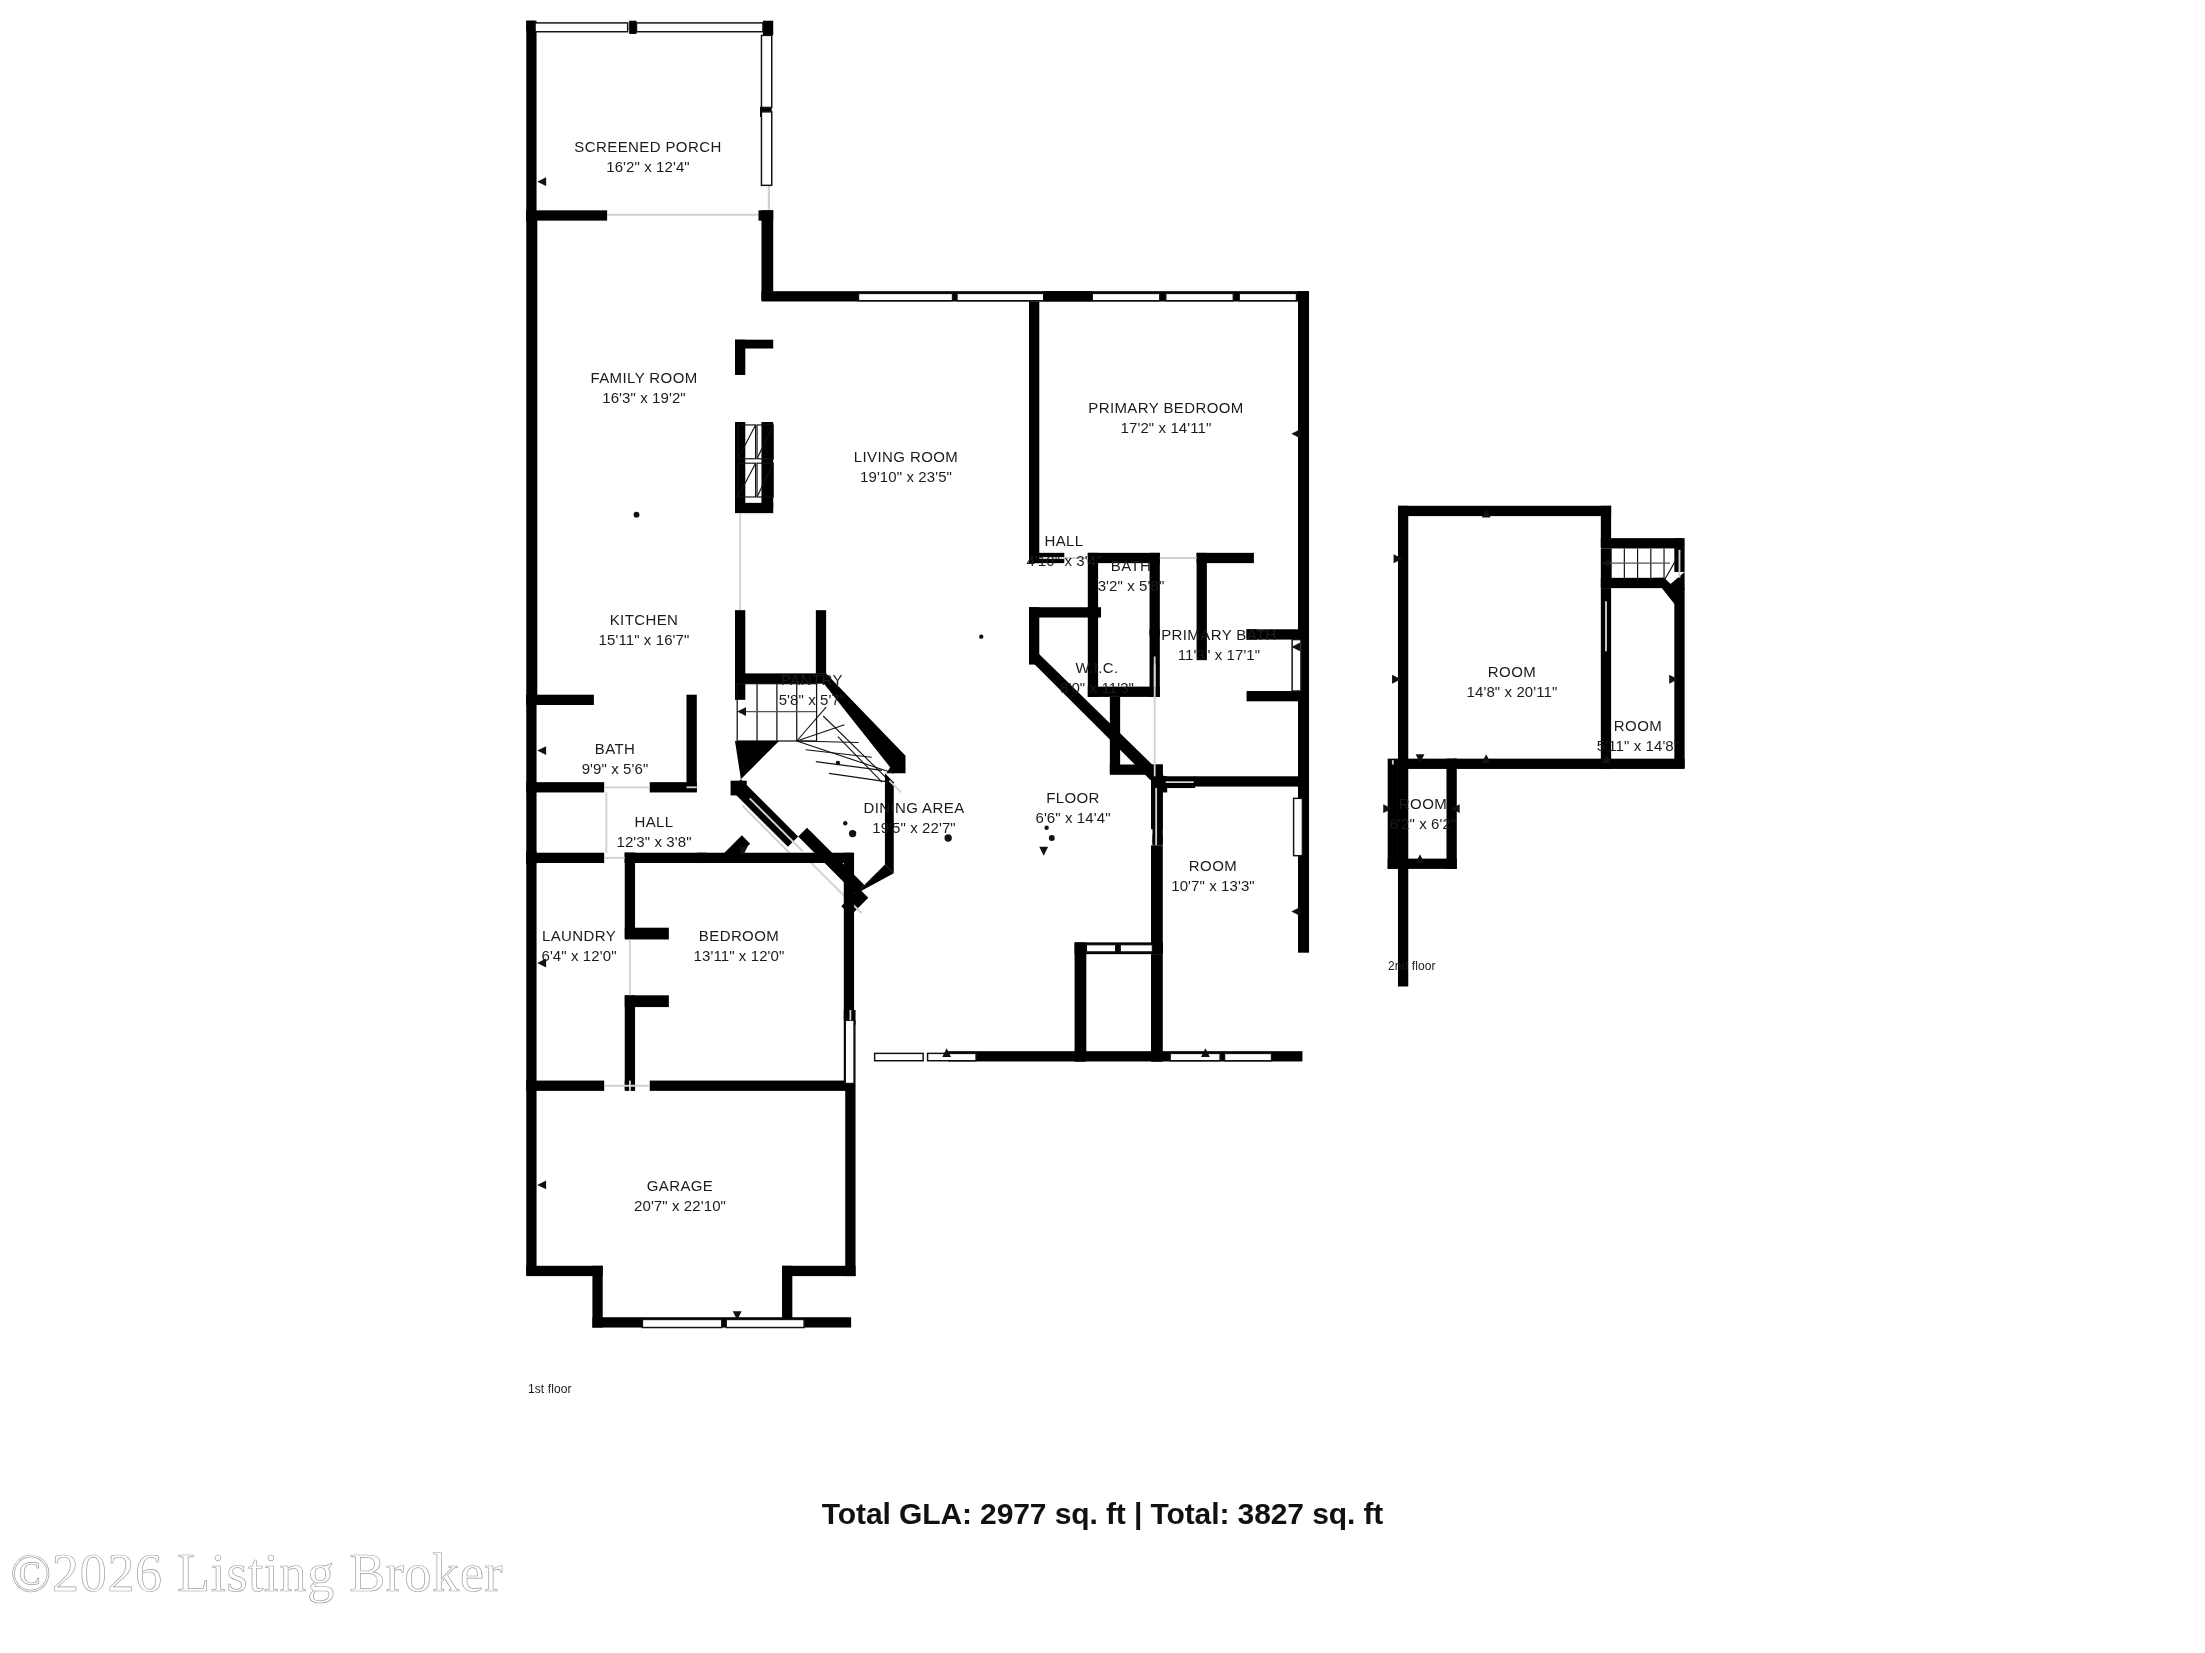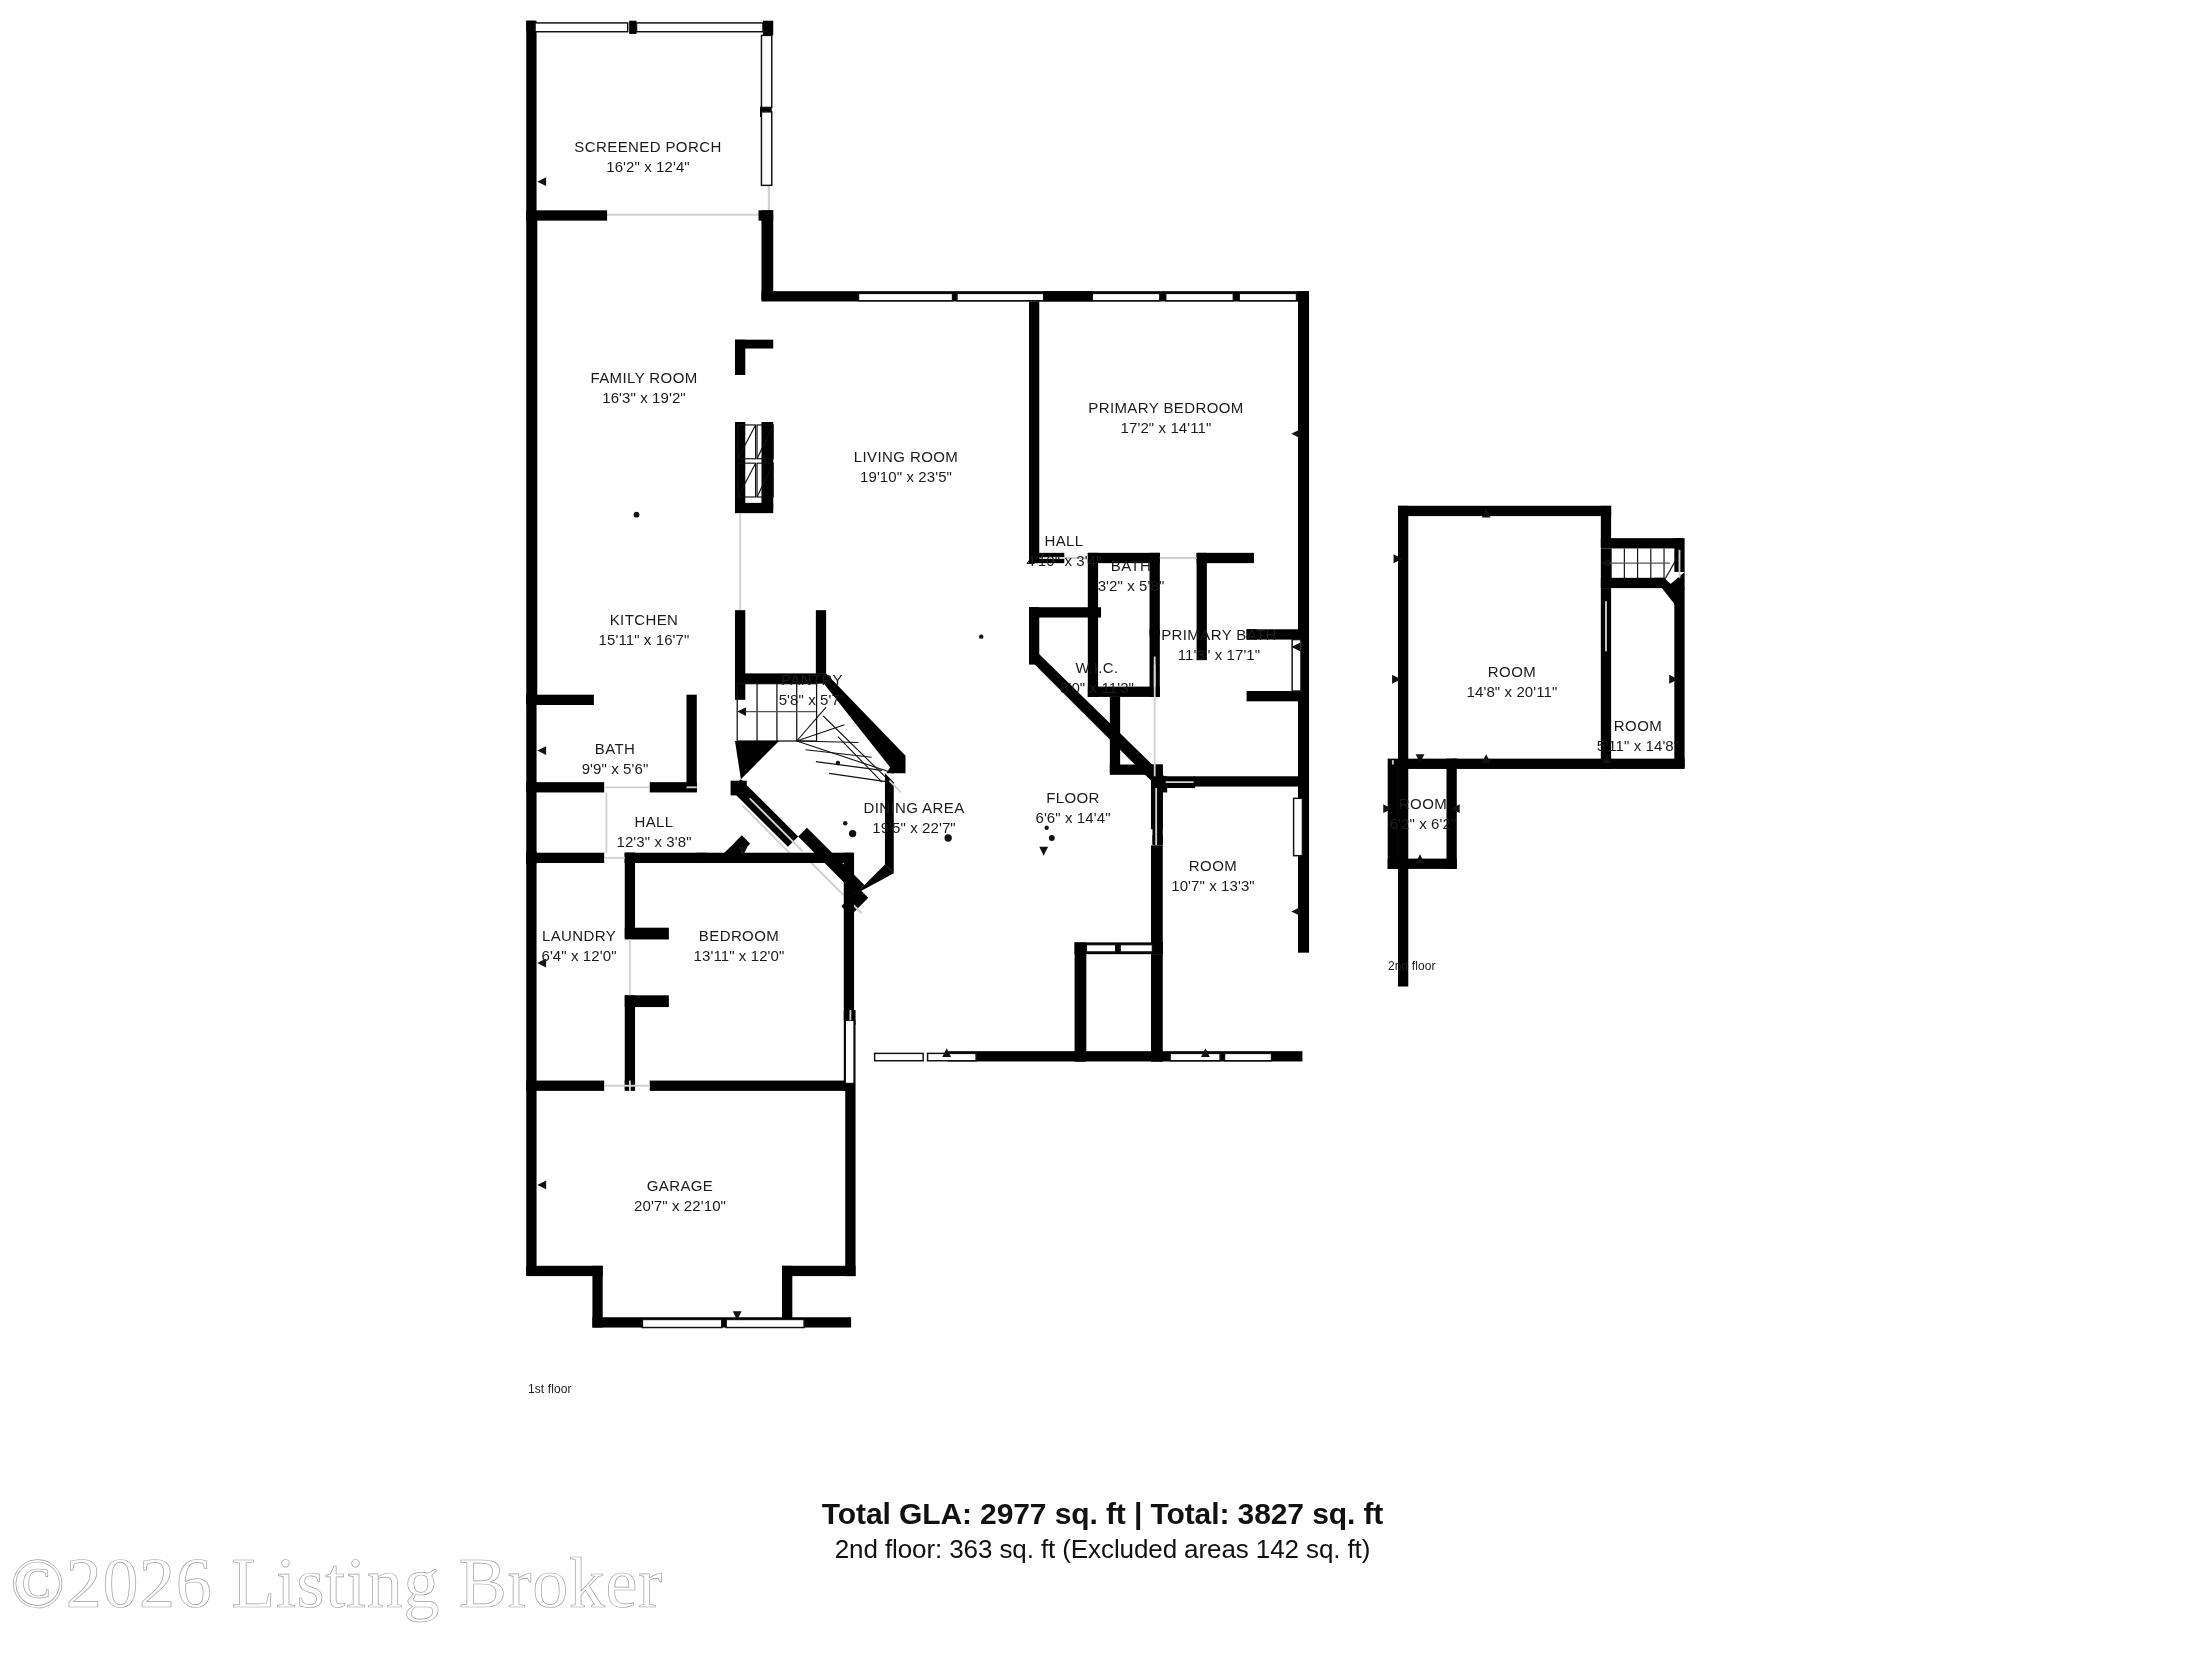--- a/index.html
+++ b/index.html
@@ -23,21 +23,21 @@
   
   .footer{position:absolute;left:0;right:0;text-align:center;}
   .gla-title{font-size:30px;font-weight:bold;letter-spacing:-0.1px;color:#111;}
   .gla-line{font-size:26px;color:#111;letter-spacing:-0.1px;margin-top:2.9px;}
   .disclaimer{font-size:13px;color:#b9b9b9;letter-spacing:0.3px;margin-top:22px;}
 
   
   .watermark{
     position:absolute;left:10.3px;top:1542px;
     font-family:"Liberation Serif","DejaVu Serif",serif;
-    font-size:72px;letter-spacing:0.7px;
+    font-size:54px;letter-spacing:0.7px;
     color:transparent;
     -webkit-text-stroke:0.7px #7a7a7a;
     opacity:.72;
     white-space:nowrap;
   }
 </style>
 </head>
 <body>
 
 <div id="plan-canvas">
@@ -500,17 +500,16 @@
 <div class="room-label" style="left:1423px;top:794px;">
   <div class="room-name">ROOM</div>
   <div class="room-dim">6'2" x 6'2"</div>
 </div>
 
 <div class="floor-caption" style="left:528px;top:1382px;">1st floor</div>
 <div class="floor-caption" style="left:1388px;top:959px;">2nd floor</div>
 
 <div class="footer" style="top:1497px;">
   <div class="gla-title">Total GLA: 2977 sq. ft  |  Total: 3827 sq. ft</div>
-  <div class="gla-line">2nd floor: 363 sq. ft (Excluded areas 142 sq. ft)</div>
 </div>
 
 <div class="watermark">©2026 Listing Broker</div>
 
 
 </body></html>

